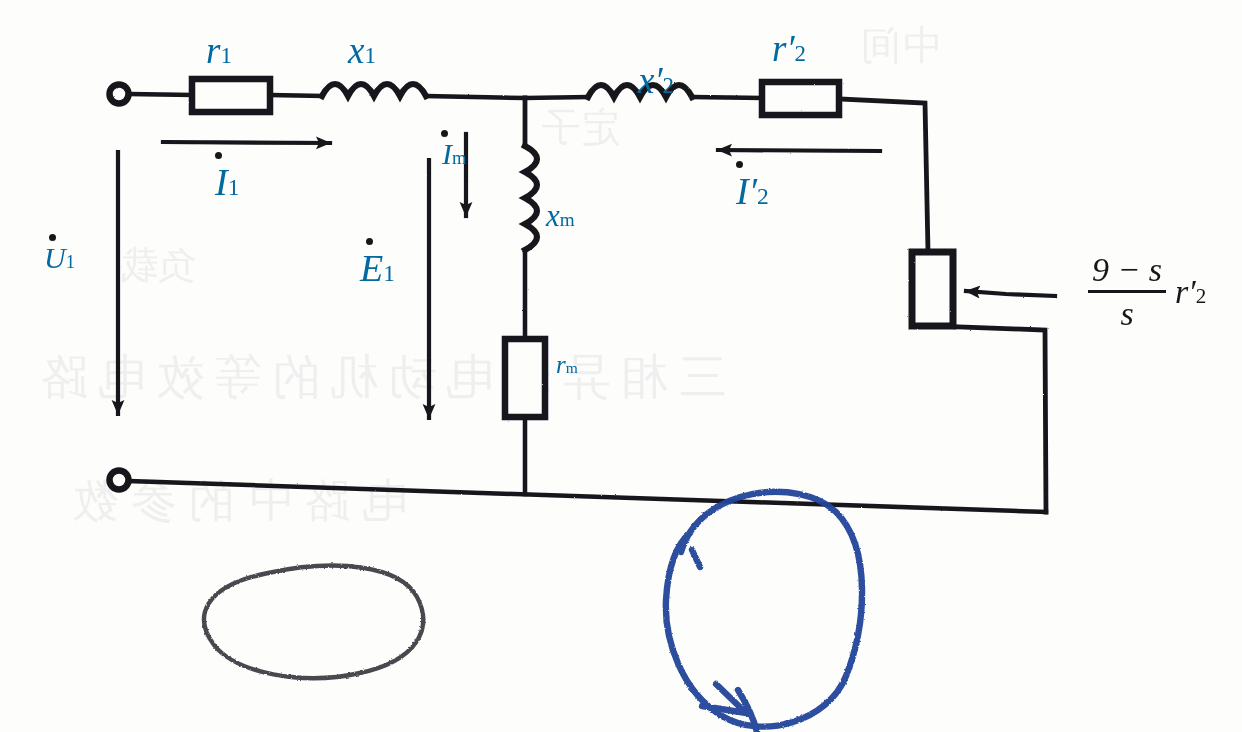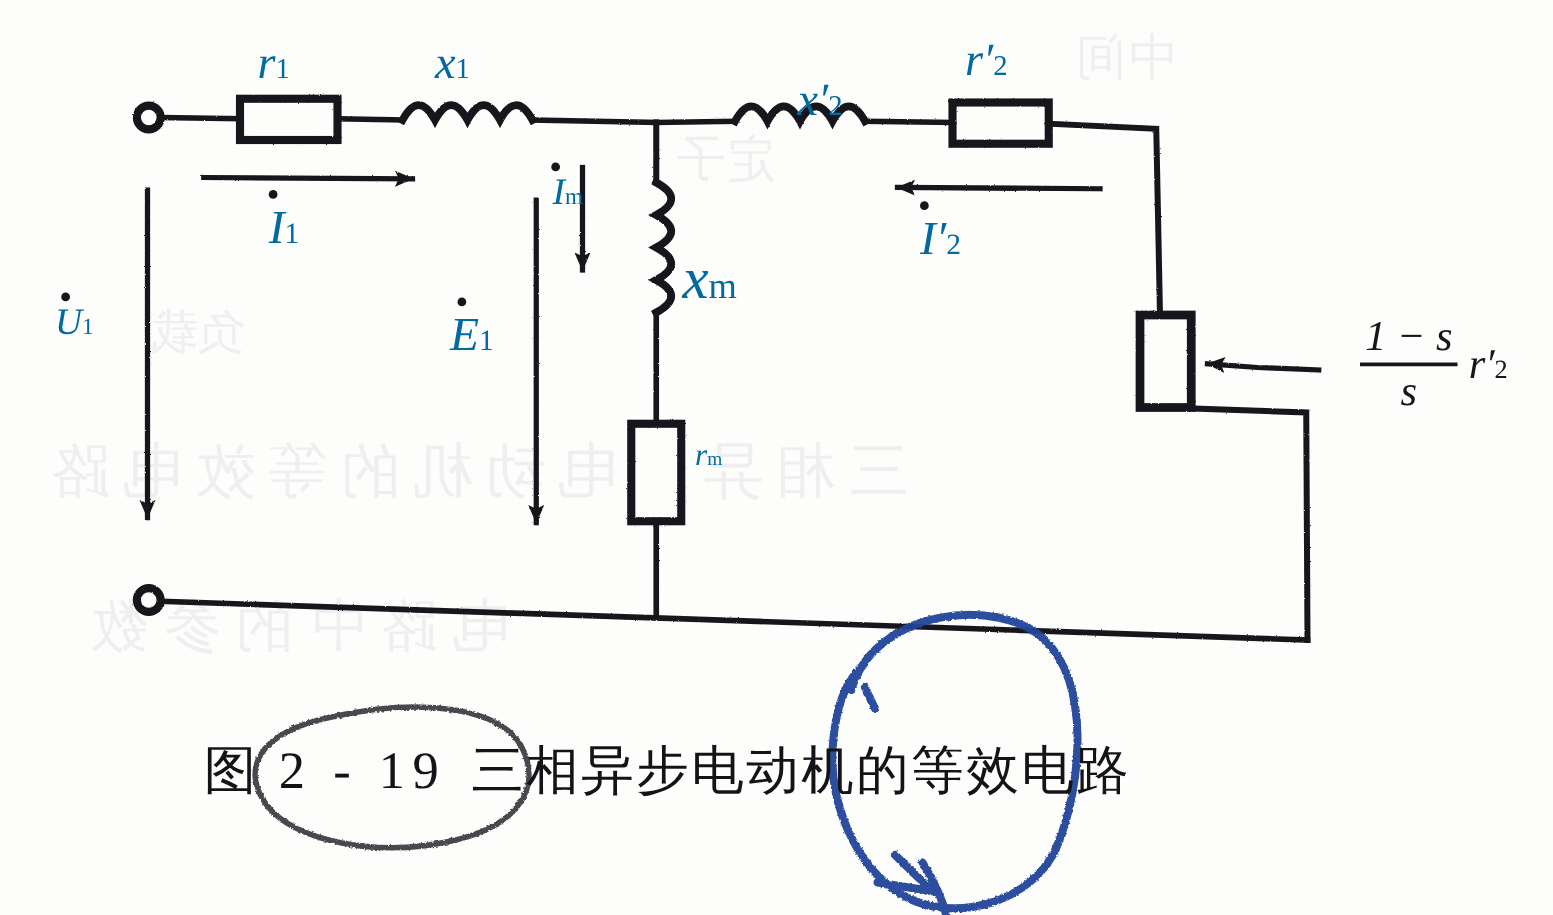--- a/index.html
+++ b/index.html
@@ -156,21 +156,21 @@
   </div>
 
   <div class="lbl it" style="left:638px;top:28px;font-size:37px;margin-top:34px;">
     <span>x</span><span>′</span><span class="sub">2</span>
   </div>
 
   <div class="lbl it" style="left:772px;top:30px;font-size:37px;">
     <span>r</span><span>′</span><span class="sub">2</span>
   </div>
 
-  <div class="lbl it" style="left:546px;top:200px;font-size:47px;text-align:right;">
+  <div class="lbl it" style="left:546px;top:200px;font-size:31px;text-align:right;">
     <span>x</span><span class="sub">m</span>
   </div>
 
   <div class="lbl it" style="left:556px;top:352px;font-size:25px;">
     <span>r</span><span class="sub">m</span>
   </div>
 
   <div class="lbl it" style="left:44px;top:243px;font-size:30px;">
     <span class="dotw"><span class="dot"></span><span>U</span></span><span class="sub">1</span>
   </div>
@@ -186,26 +186,23 @@
   <div class="lbl it" style="left:442px;top:139px;font-size:30px;">
     <span class="dotw"><span class="dot"></span><span>I</span></span><span class="sub">m</span>
   </div>
 
   <div class="lbl it" style="left:736px;top:172px;font-size:38px;">
     <span class="dotw"><span class="dot"></span><span>I</span></span><span>′</span><span class="sub">2</span>
   </div>
 
   <div class="frac" style="left:1088px;top:252px;font-size:34px;">
     <div class="stack">
-      <div class="it">1 − s</div>
+      <div class="it">9 − s</div>
       <div class="bar"></div>
       <div class="it">s</div>
     </div>
     <div class="it">
       <span>r</span><span>′</span><span class="sub">2</span>
     </div>
   </div>
 
-  <div class="cap" style="left:163px;top:588px;font-size:42px;">
-    <span>图</span><span style="display:inline-block;width:18px;"></span><span style="letter-spacing:6px;">2 - 19</span><span style="display:inline-block;width:20px;"></span><span style="letter-spacing:2px;">三相异步电动机的等效电路</span>
-  </div>
 
 </div>
 
 </body></html>

